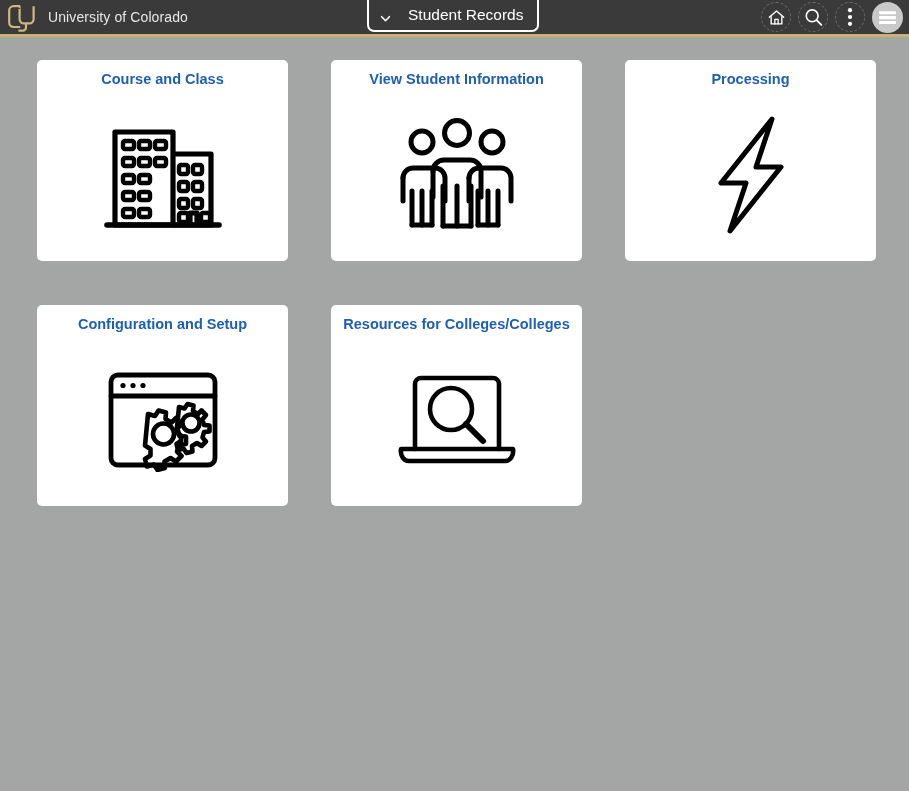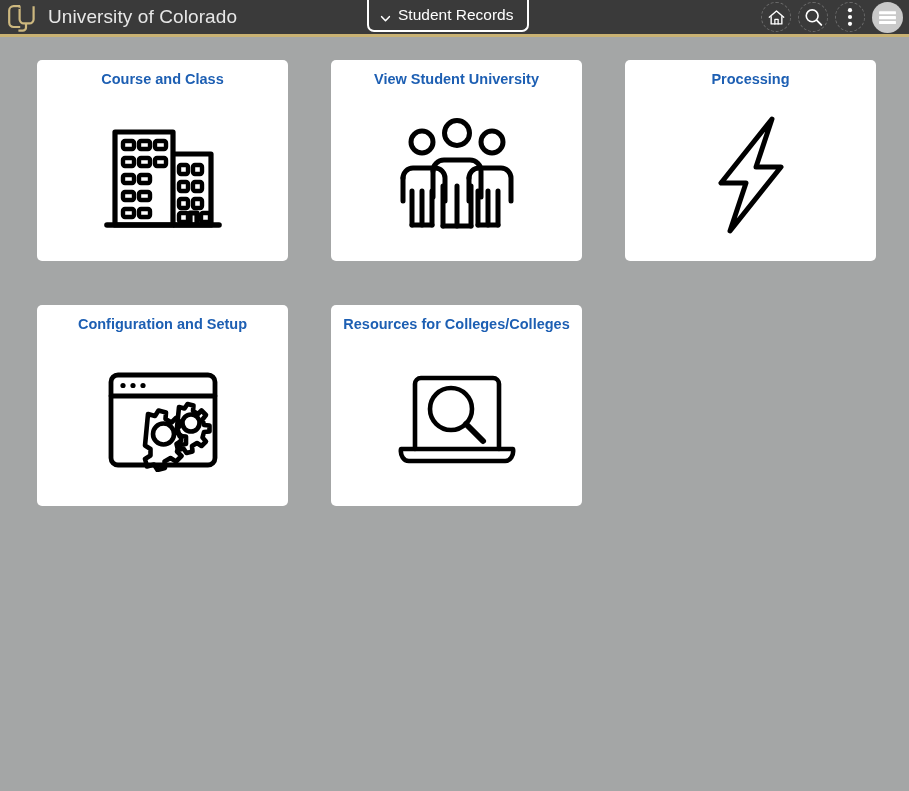--- a/index.html
+++ b/index.html
@@ -33,35 +33,35 @@
     margin-left: 7px;
     height: 34px;
   }
   #cu-logo {
     width: 32px;
     height: 30px;
     flex: 0 0 auto;
   }
   #brand-text {
     color: #e7e7e7;
-    font-size: 19px;
+    font-size: 14px;
     margin-left: 9px;
     letter-spacing: .1px;
     white-space: nowrap;
   }
 
   #title-pill {
     position: absolute;
     left: 367px;
     top: 0px;
     height: 32px;
     box-sizing: border-box;
     display: flex;
     align-items: center;
-    gap: 7px;
+    gap: 17px;
     padding: 0 14px 0 11px;
     border: 2px solid #ffffff;
     border-top: none;
     border-radius: 0 0 7px 7px;
     background: #3a3a3a;
   }
   #title-pill .chev {
     width: 11px;
     height: 11px;
     flex: 0 0 auto;
@@ -253,21 +253,21 @@
             <rect x="100" y="100" width="9" height="9" rx="2"></rect>
           </g>
 
           <path d="M89 112 V100 H96 V112"></path>
         </g>
       </svg>
     </div>
   </div>
 
   <div class="tile">
-    <div class="tile-title">View Student University</div>
+    <div class="tile-title">View Student Information</div>
     <div class="tile-icon">
       <svg width="124" height="124" viewBox="0 0 124 124">
         <g fill="none" stroke="#000000" stroke-width="5" stroke-linejoin="round" stroke-linecap="round">
 
           <circle cx="27" cy="29" r="11"></circle>
           <path d="M8 65 A10 10 0 0 1 18 55 H40 A10 10 0 0 1 50 65 V88"></path>
           <path d="M8 65 V88"></path>
           <path d="M17 78 V112 M27 78 V112 M37 78 V112"></path>
           <path d="M17 112 h10 M27 112 h10"></path>
 

